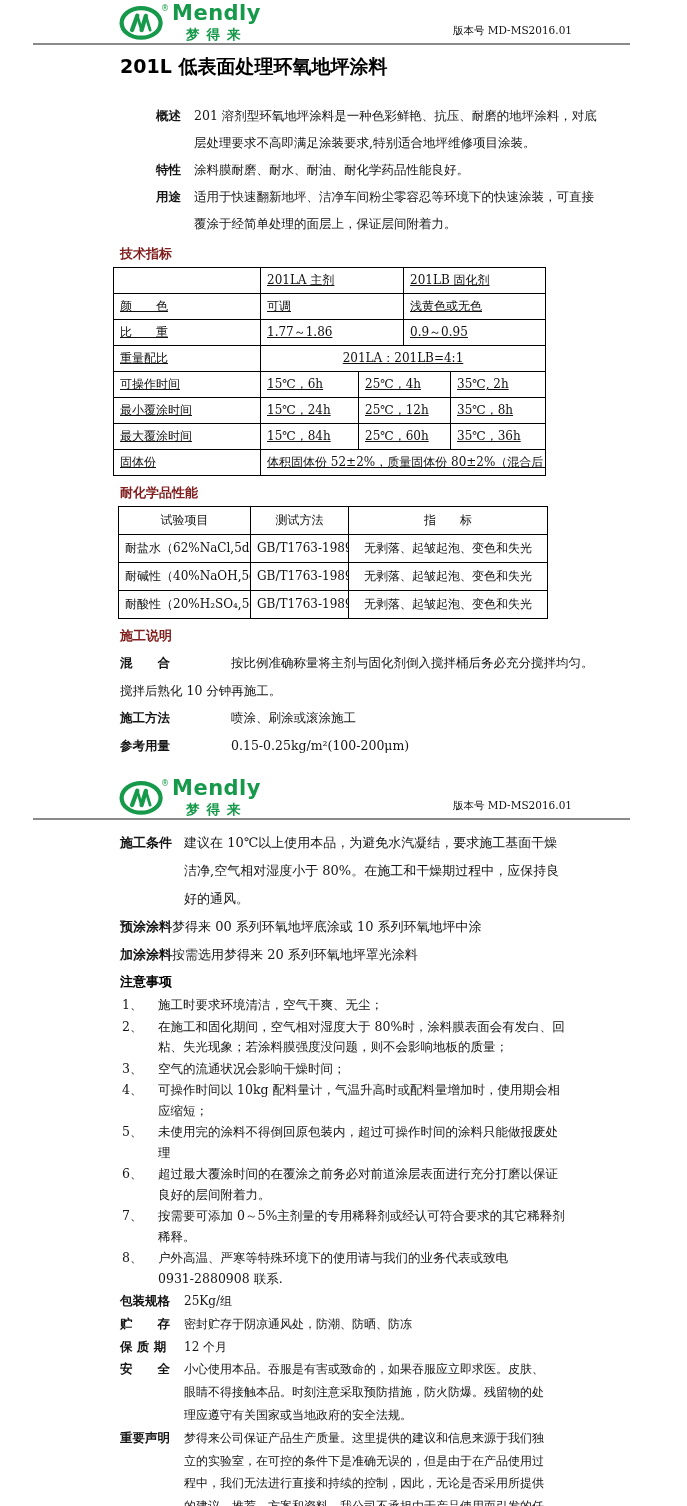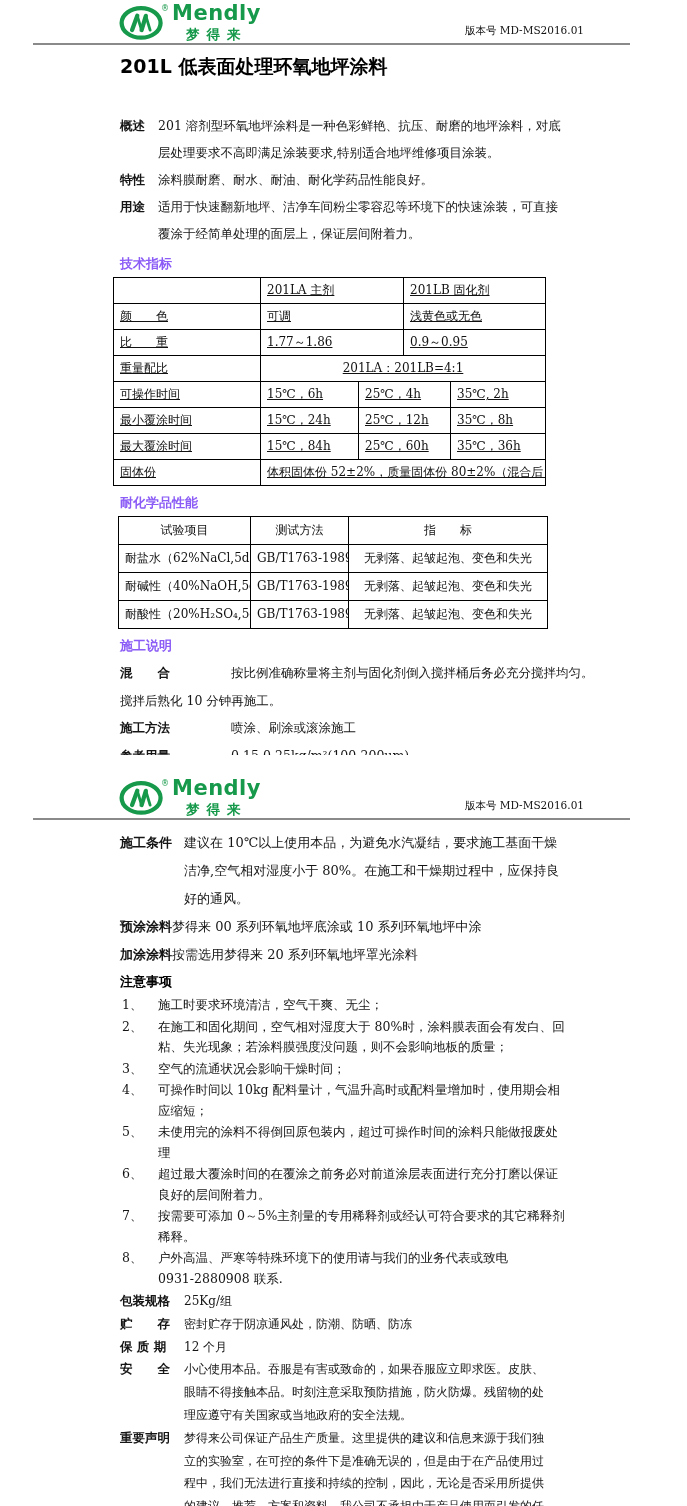--- a/index.html
+++ b/index.html
@@ -30,38 +30,38 @@
   .wordmark .en{
     font-family:"DejaVu Sans","Liberation Sans",sans-serif;
     font-weight:bold;font-size:21px;letter-spacing:0.5px;color:#16994a;
   }
   .wordmark .cn{
     font-family:"DejaVu Sans","Liberation Sans",sans-serif;
     font-weight:bold;font-size:13.5px;letter-spacing:7px;color:#16994a;
     margin-top:4px;margin-left:14px;
   }
   .version{
-    position:absolute;right:46px;bottom:7px;
+    position:absolute;right:58px;bottom:7px;
     font-size:10.5px;line-height:12px;color:#111;
   }
 
   
   .doc-title{
     margin:8px 0 0 120px;
     font-family:"DejaVu Sans","Liberation Sans",sans-serif;
     font-weight:bold;font-size:19px;line-height:26px;color:#000;
   }
   .row{display:flex;margin-left:120px;}
   .intro{width:440px;font-size:12.5px;line-height:27px;}
   .intro .lbl{width:38px;flex:none;font-weight:bold;}
-  .intro-block{margin-top:33px;}
+  .intro-block{margin-top:23px;padding-left:36px;}
   .txt{white-space:pre;}
   .sec-h{
     margin:7px 0 3px 120px;
-    font-size:13px;font-weight:bold;line-height:20px;color:#8b5cf6;
+    font-size:13px;font-weight:bold;line-height:20px;color:#7f1d1d;
   }
 
   table{border-collapse:collapse;table-layout:fixed;font-size:12px;color:#111;}
   td,th{border:1px solid #000;padding:1px 6px;line-height:17px;font-weight:normal;text-align:left;vertical-align:middle;overflow:hidden;white-space:nowrap;}
   .tech{margin-left:113px;width:432px;text-decoration:underline;}
   .tech td{height:23px;}
   .tech .ctr{text-align:center;}
   .chem{margin-left:118px;width:429px;margin-top:2px;}
   .chem td,.chem th{height:25px;text-align:center;}
 

